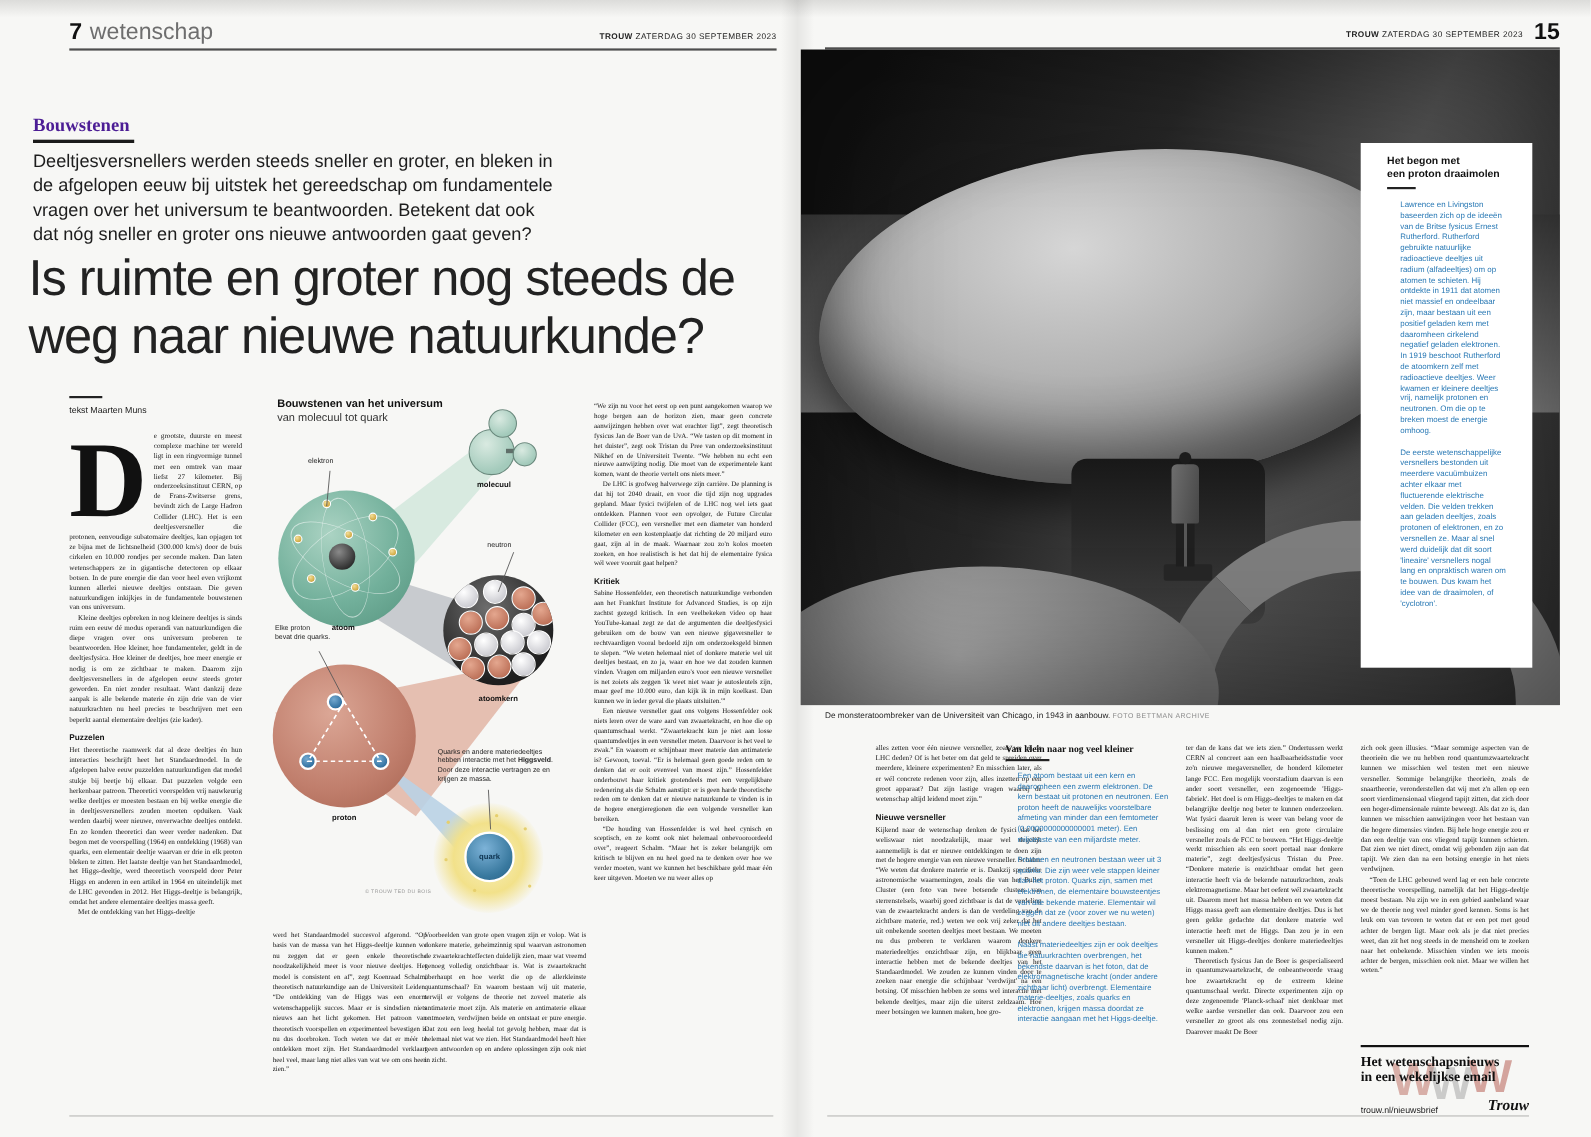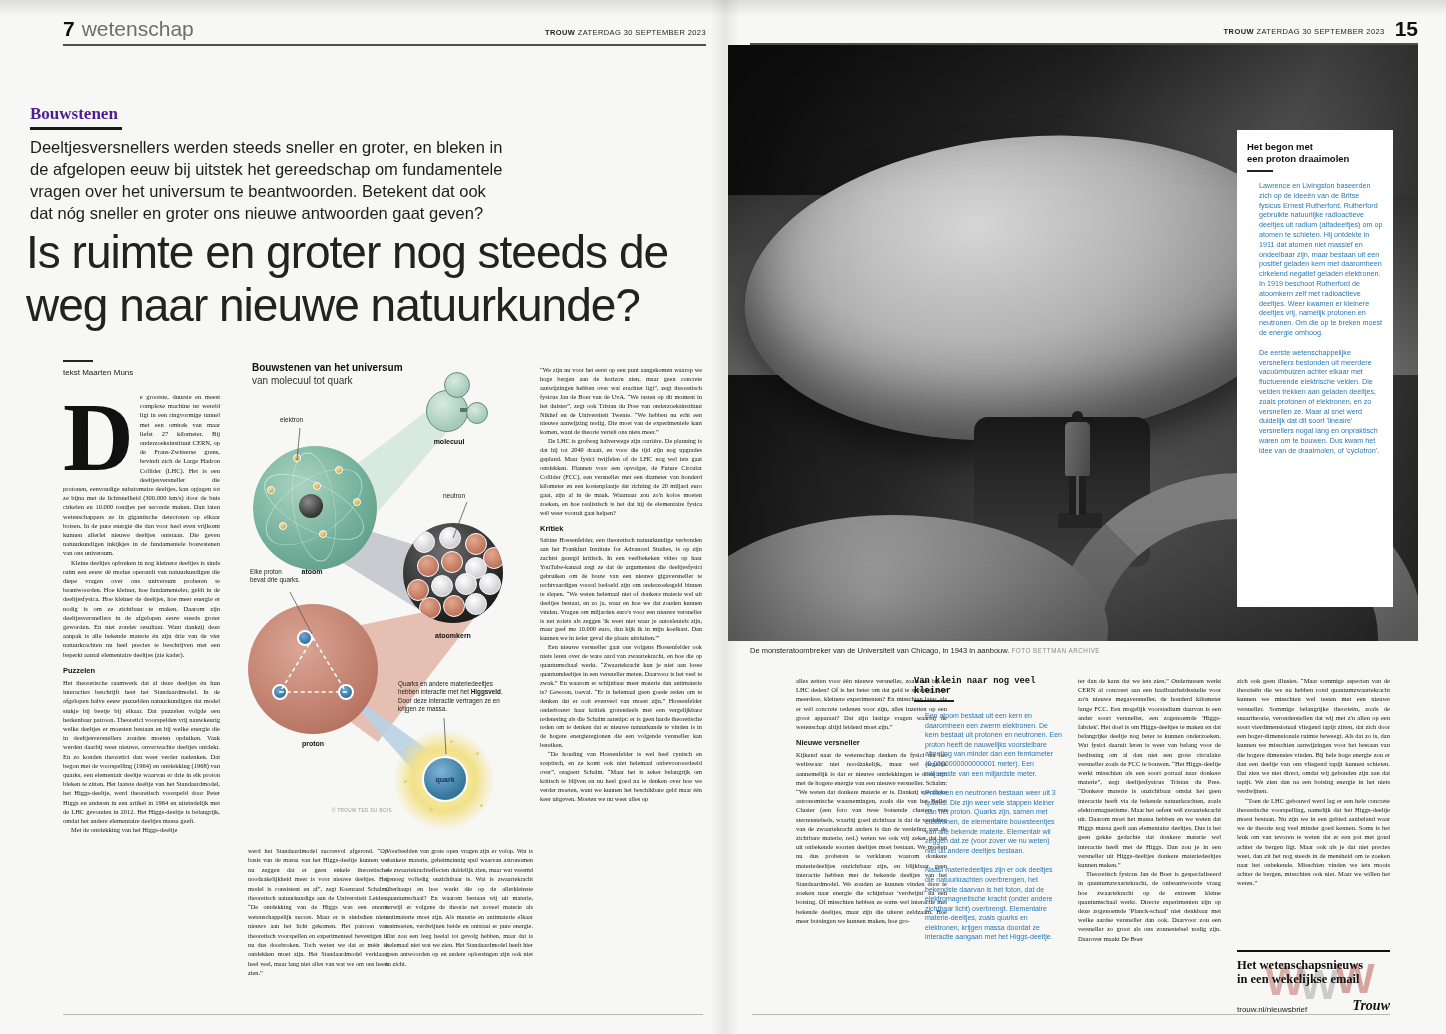--- a/index.html
+++ b/index.html
@@ -107,34 +107,34 @@
   .ph-legs { left:341px; top:430px; width:17px; height:40px;
     background:linear-gradient(90deg,#1f1f1f 42%, #585858 42%, #585858 58%, #1f1f1f 58%); }
   .ph-base { left:330px; top:468px; width:44px; height:15px; background:#262626; border-radius:2px; }
   .ph-vign { left:0; top:0; width:690px; height:596px; box-shadow:inset 0 0 130px rgba(0,0,0,.45); }
   .caption { position:absolute; left:750px; top:646px; width:642px;
     font-family:"Liberation Sans",sans-serif; font-size:7.5px; color:#1d1d1d; }
   .caption .credit { font-size:6.3px; letter-spacing:.5px; color:#8a8a8a; }
 
   
   #sidebar { position:absolute; left:1237px; top:130px; width:156px; height:477px;
-    background:#fff; padding:11px 10px; z-index:5; }
+    background:#fff; padding:11px 24px; z-index:5; }
   #sidebar h3 { font-family:"Liberation Sans",sans-serif; font-size:9.5px; line-height:12px;
     white-space:pre-line; color:#111; }
   #sidebar h3::after { content:""; display:block; width:26px; height:2px; background:#222; margin:5px 0 9px; }
   .bluep { font-family:"Liberation Sans",sans-serif; font-size:7.2px; line-height:9.8px; color:#2878b4; }
   #sidebar .bluep { margin-left:12px; }
   .bluep + .bluep { margin-top:10px; }
 
   
   #colA { left:796px; top:676px; width:151px; height:338px; }
   #colC { left:1078px; top:676px; width:143px; height:338px; }
   #colD { left:1237px; top:676px; width:153px; height:270px; }
   #boxB { position:absolute; left:914px; top:676px; width:148px; height:338px; overflow:hidden; }
-  #boxB h3 { font-family:Liberation Mono, monospace; font-size:8.8px; color:#111; }
+  #boxB h3 { font-family:Liberation Serif, serif; font-size:8.8px; color:#111; }
   #boxB h3::after { content:""; display:block; width:40px; height:2px; background:#222; margin:4px 0 9px; }
   #boxB .bluep { margin-left:11px; font-size:7px; line-height:9.6px; }
 
   
   .promo-rule { position:absolute; left:1237px; top:950px; width:153px; height:2px; background:#111; }
   #promo { position:absolute; left:1237px; top:958px; width:153px; height:58px; overflow:hidden; }
   .www { position:absolute; font-family:"Liberation Sans",sans-serif; font-weight:bold; font-size:42px; line-height:42px; letter-spacing:-4px; }
   .w1 { left:28px; top:2px; color:rgba(186,103,92,.5); }
   .w2 { left:62px; top:6px; color:rgba(160,160,160,.5); }
   .w3 { left:98px; top:0px; color:rgba(168,62,50,.45); }

